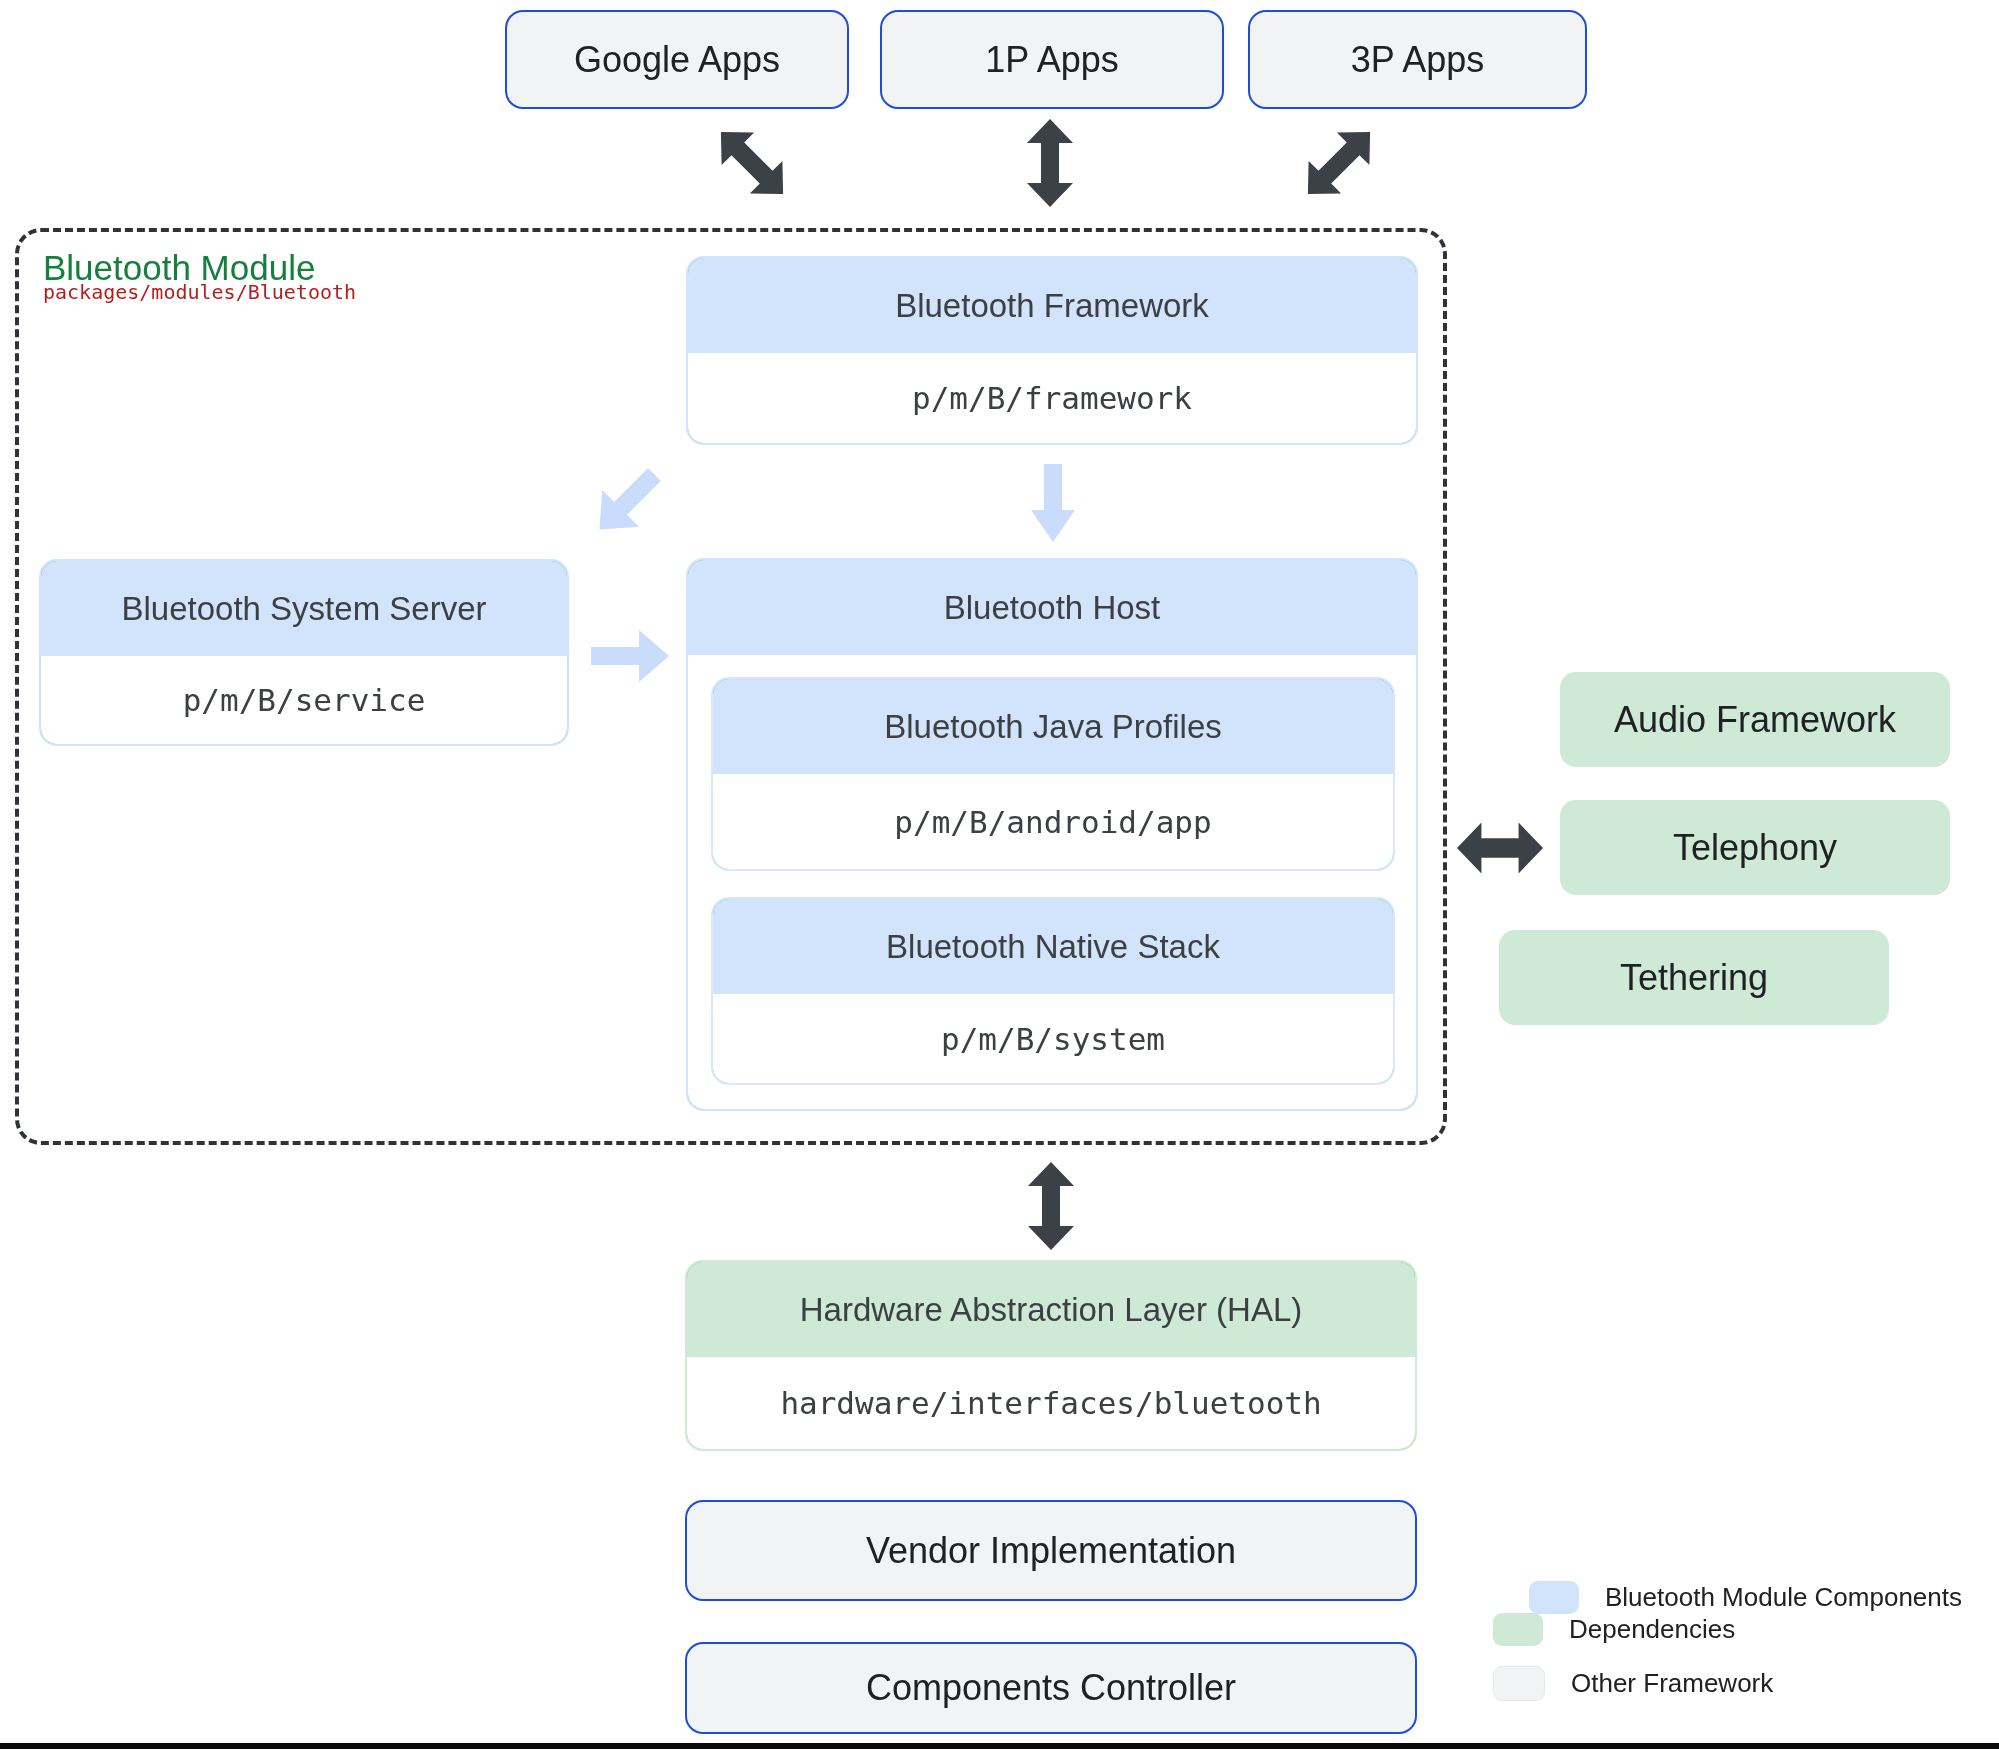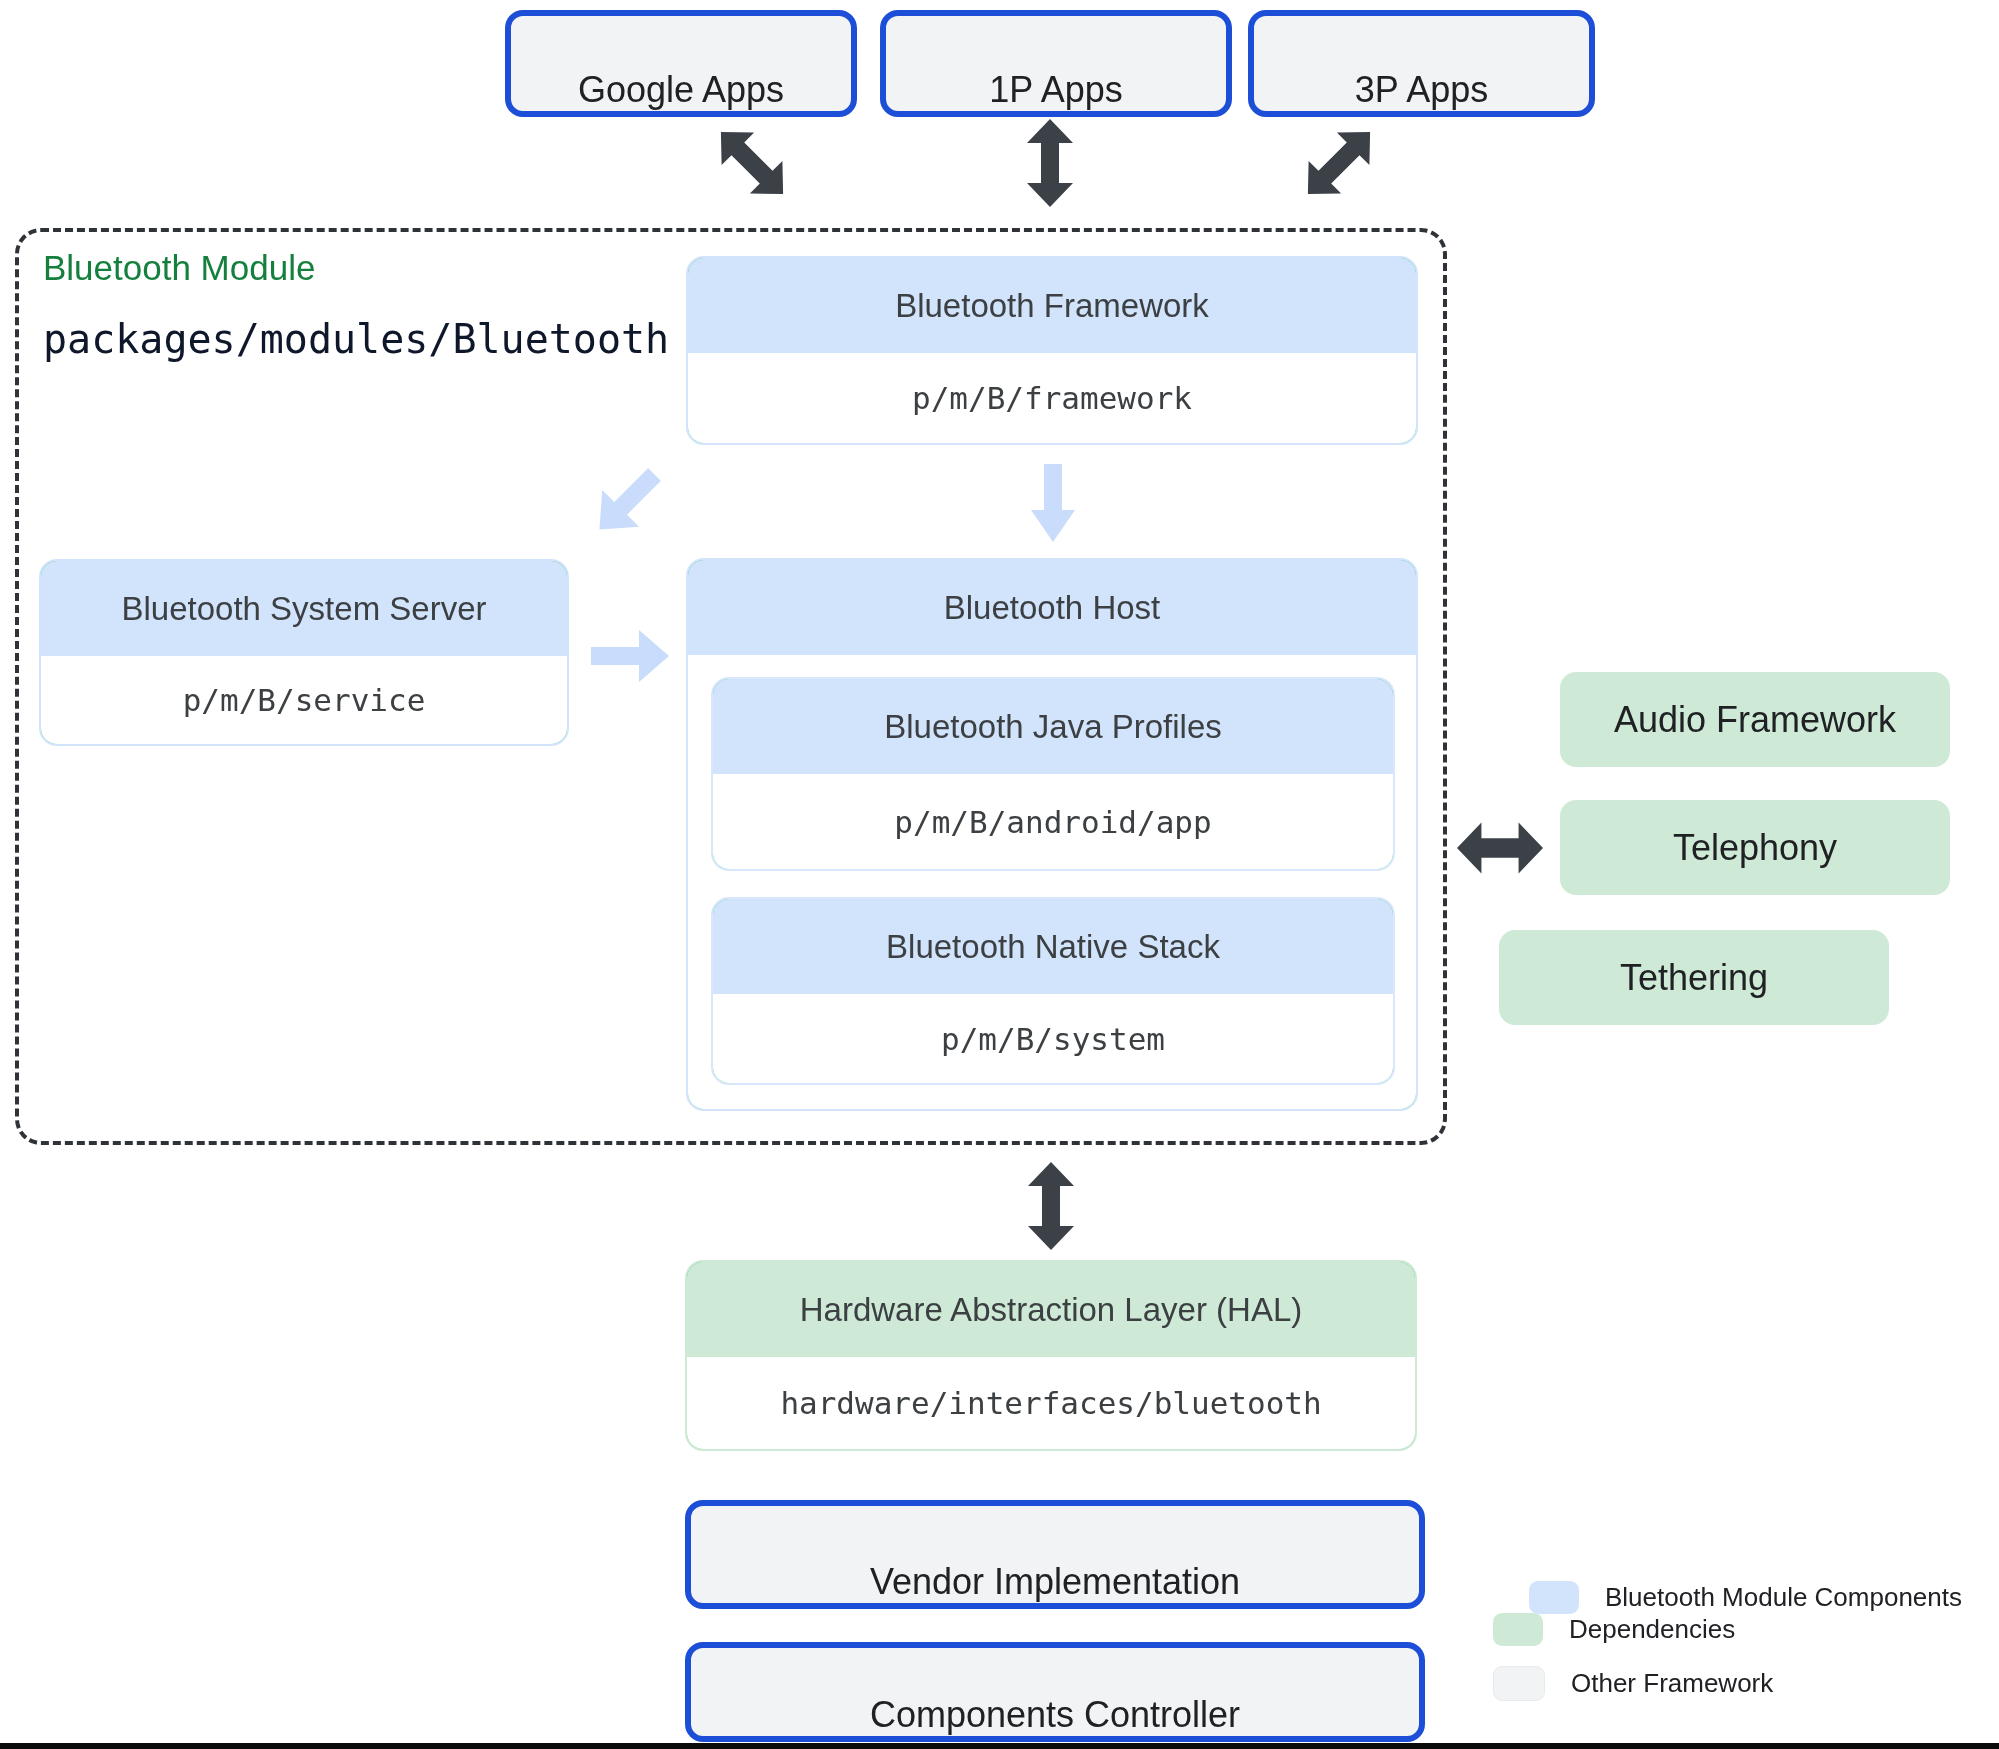--- a/index.html
+++ b/index.html
@@ -8,22 +8,22 @@
     width:1999px;height:1749px;
     background:#ffffff;
     font-family:"Liberation Sans","DejaVu Sans",sans-serif;
     overflow:hidden;
   }
   .mono{font-family:"DejaVu Sans Mono","Liberation Mono",monospace;}
 
   
   .chip{
     position:absolute;
-    display:flex;align-items:flex-end;justify-content:center;
-    background:#f1f3f4;border:6px solid #1d4ed8;border-radius:18px;
+    display:flex;align-items:center;justify-content:center;
+    background:#f1f3f4;border:2px solid #1d4ed8;border-radius:18px;
     font-size:36px;color:#202124;
   }
 
   
   .dep{
     position:absolute;
     display:flex;align-items:center;justify-content:center;
     background:#ceead6;border-radius:16px;
     font-size:36px;color:#202124;
   }
@@ -48,21 +48,21 @@
   }
   .host-body{position:relative;display:block;}
   .host-body .panel{border-color:#d9e7fd;}
 
   
   #module-box{
     position:absolute;left:15px;top:228px;width:1424px;height:909px;
     border:4px dashed #2f3338;border-radius:26px;
   }
   #module-title{position:absolute;left:24px;top:16px;font-size:35px;color:#15803d;}
-  #module-path{position:absolute;left:24px;top:84px;font-size:40px;color:#0f172a;}
+  #module-path{position:absolute;left:24px;top:48px;font-size:20px;color:#b91c1c;}
 
   .arrow-wrap{position:absolute;display:flex;align-items:center;justify-content:center;}
   .rot45{transform:rotate(45deg);}
   .rotm45{transform:rotate(-45deg);}
   .rot135{transform:rotate(135deg);}
   svg{display:block;}
   .dark-fill{fill:#3c4148;}
   .blue-fill{fill:#c9dcfb;}
 
   

